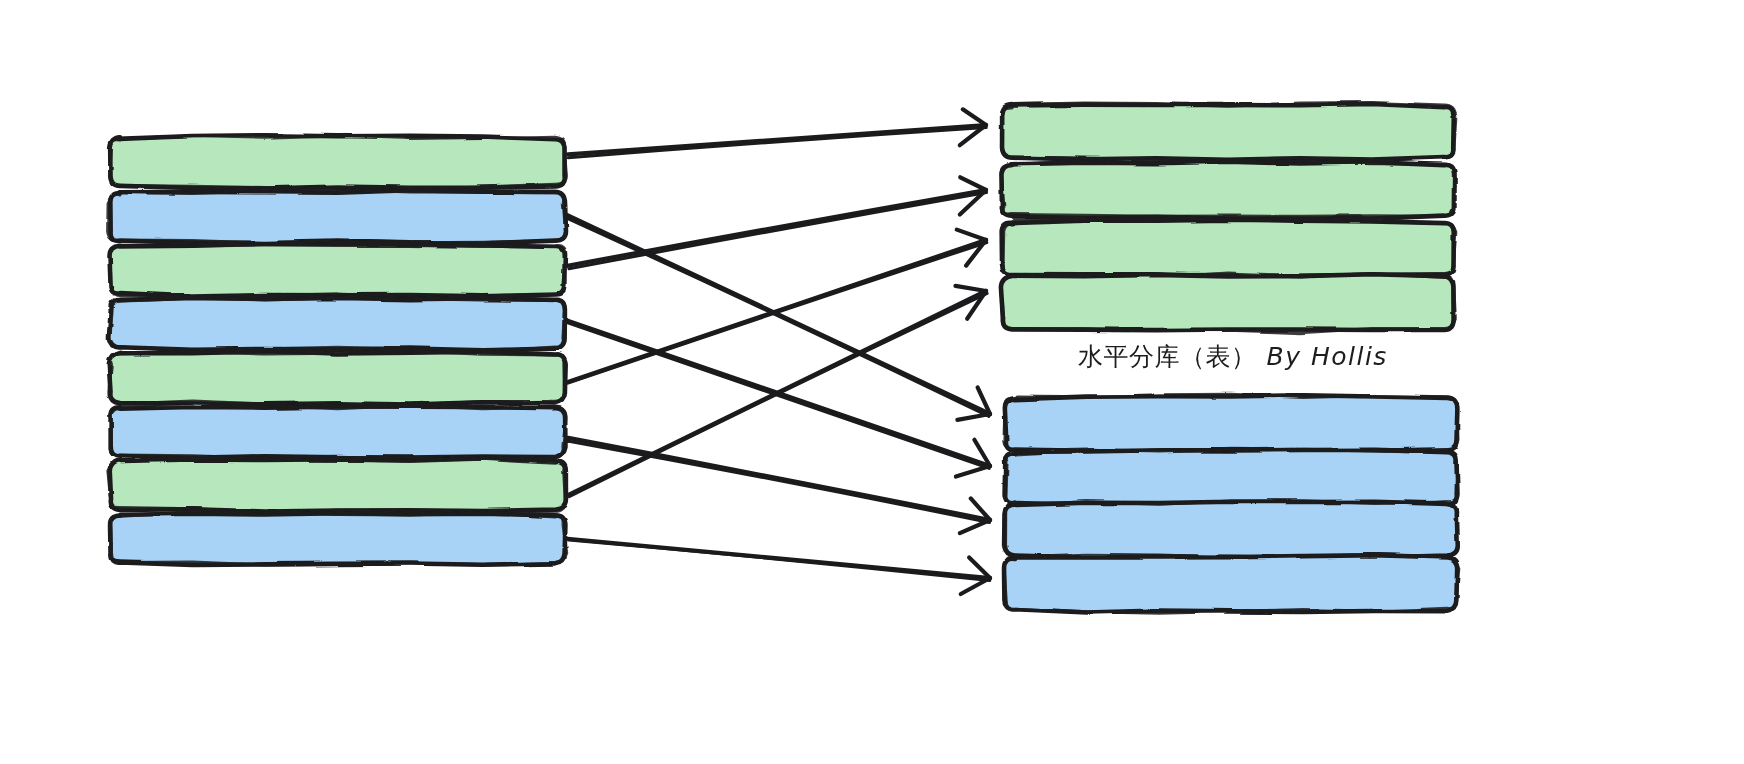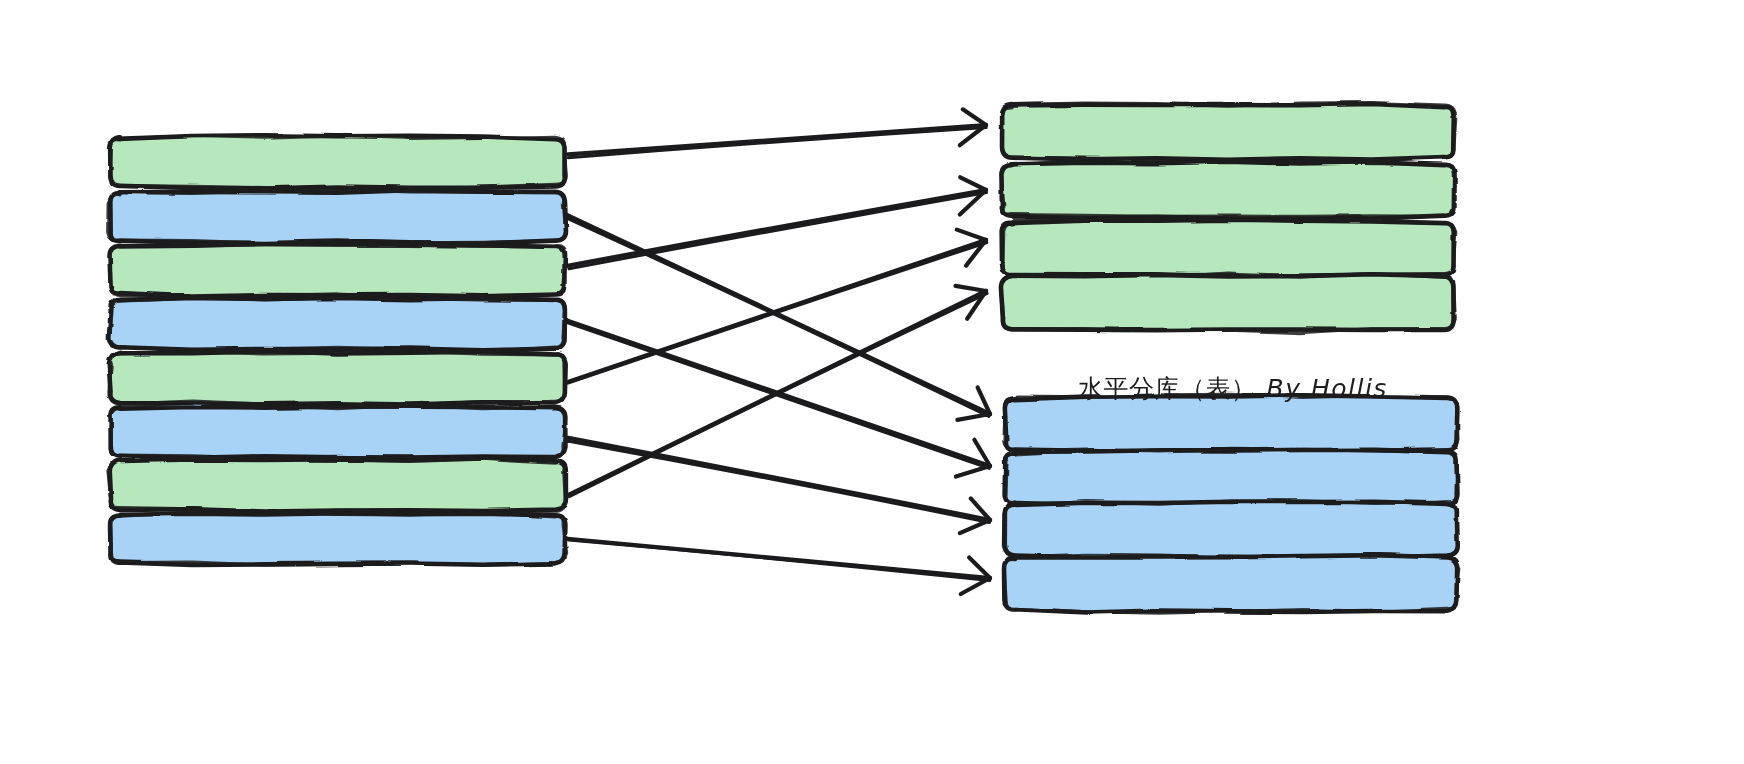--- a/index.html
+++ b/index.html
@@ -23,21 +23,20 @@
     top: 0;
     width: 1744px;
     height: 764px;
   }
   .caption {
     position: absolute;
     white-space: nowrap;
     color: #1d1d1f;
     font-size: 25px;
     letter-spacing: 0.5px;
-    margin-top: 32px;
   }
   .caption .cn {
     font-family: "DejaVu Sans", sans-serif;
     font-size: 25px;
   }
   .caption .en {
     font-family: "DejaVu Sans", sans-serif;
     font-size: 25px;
     font-style: italic;
     letter-spacing: 1.5px;

